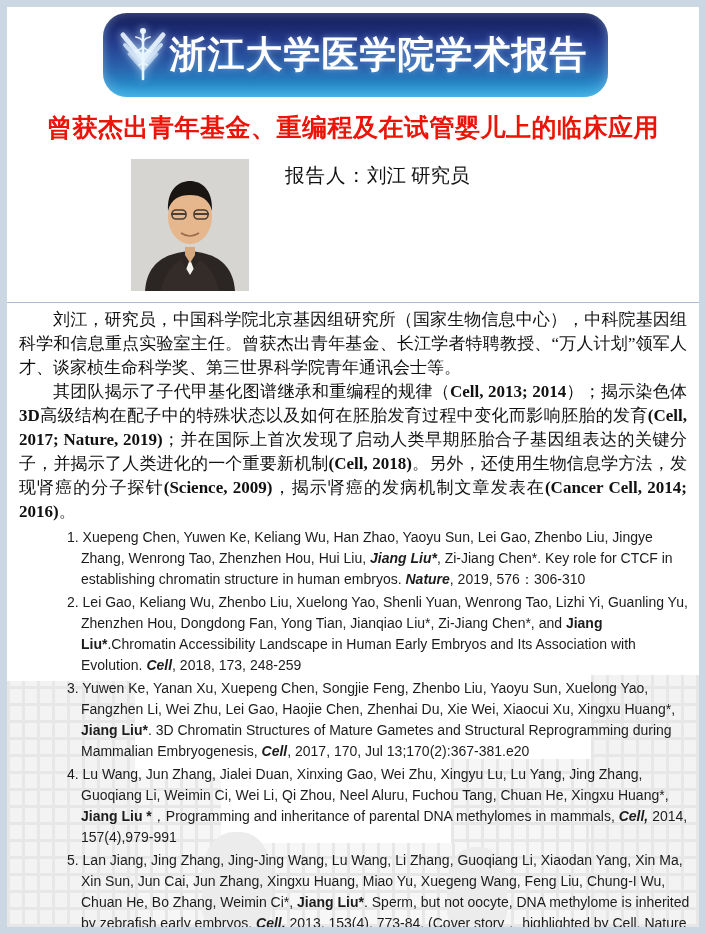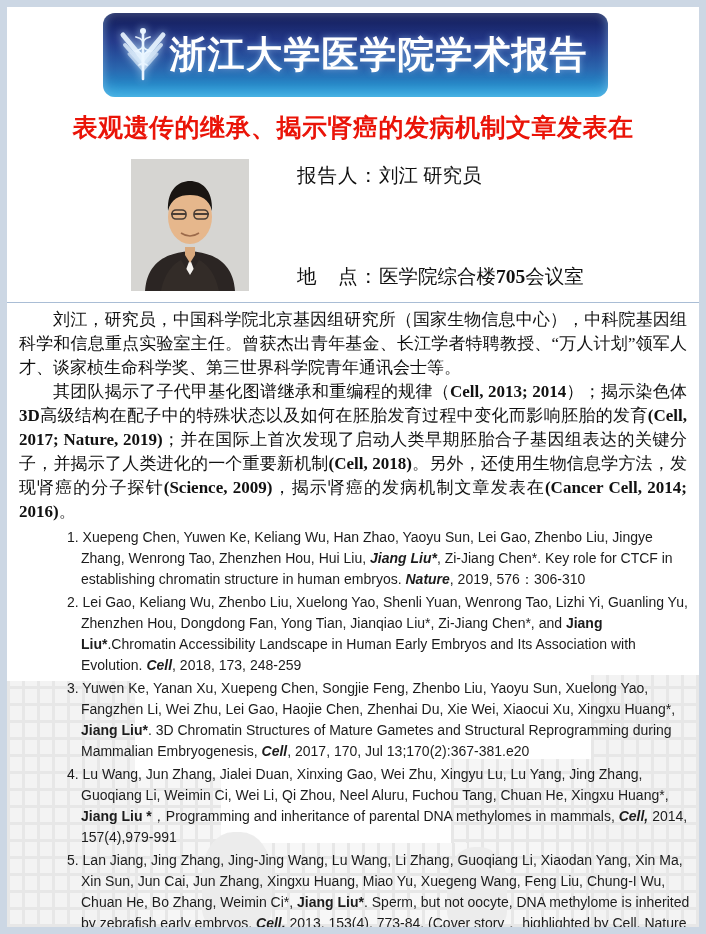--- a/index.html
+++ b/index.html
@@ -18,38 +18,38 @@
   .b1{left:0;bottom:0;width:128px;height:246px;}
   .b2{left:128px;bottom:0;width:86px;height:150px;background-color:#cfcfcf;}
   .b3{right:0;bottom:0;width:108px;height:252px;}
   .b4{right:108px;bottom:0;width:140px;height:168px;background-color:#cfcfcf;}
   .b5{left:250px;bottom:0;width:210px;height:84px;background-color:#d8d8d8;}
   .tree{position:absolute;bottom:0;width:70px;height:95px;border-radius:45% 45% 20% 20%;
     background:#9a9a9a;background-image:none;}
   .t1{left:195px;} .t2{left:440px;height:80px;width:60px;}
 
   .banner{
-    width:505px;height:84px;margin:6px 0 0 96px;border-radius:12px;
+    width:505px;height:84px;margin:6px 0 0 96px;border-radius:24px;
     display:flex;align-items:center;
     background:linear-gradient(180deg,#121b56 0%,#24398a 34%,#2a66ae 66%,#1f9fd9 100%);
     box-shadow:inset 0 -7px 12px rgba(130,205,245,.4),inset 0 3px 8px rgba(255,255,255,.18);
   }
   .caduceus{margin-left:16px;display:inline-flex;filter:drop-shadow(0 0 4px rgba(200,235,255,.9));}
   .banner-title{
     flex:1;text-align:center;color:#ffffff;font-size:37px;font-weight:bold;
     letter-spacing:1px;padding-right:18px;text-shadow:0 0 6px rgba(170,215,255,.55);
     white-space:nowrap;
   }
   .lecture-title{
     margin-top:14px;text-align:center;color:#ea1408;font-size:25px;font-weight:bold;
     letter-spacing:.5px;white-space:nowrap;
   }
   .info-section{display:flex;margin:15px 0 0 124px;height:134px;}
   .photo{width:118px;height:132px;flex:0 0 auto;}
-  .info-rows{margin-left:48px;display:flex;flex-direction:column;justify-content:space-between;
+  .info-rows{margin-left:36px;display:flex;flex-direction:column;justify-content:space-between;
     height:128px;padding-top:3px;}
   .info-row{font-size:19.5px;white-space:nowrap;}
   .info-label{letter-spacing:1px;}
   .sep{border:none;border-top:1.5px solid #a9bdd5;margin:9px 0 0 0;}
   .bio{margin:5px 12px 0 12px;font-size:17px;line-height:24px;text-align:justify;}
   .bio-p{text-indent:2em;margin:0;}
   .pub-heading{margin:5px 0 0 10px;font-size:15px;font-family:"Liberation Sans","DejaVu Sans",sans-serif;}
   .pubs{margin:3px 8px 0 12px;font-family:"Liberation Sans","DejaVu Sans",sans-serif;
     font-size:14px;line-height:21px;color:#1c1c1c;}
   .pub-item{padding-left:14px;text-indent:-14px;margin-top:2px;margin-left:48px;}
@@ -79,42 +79,41 @@
           <line x1="24" y1="8" x2="24" y2="54" stroke-width="2.6"></line>
           <circle cx="24" cy="6" r="3" fill="#eaf5ff" stroke="none"></circle>
           <path d="M17 12 C31 16,17 22,31 26 C17 30,31 36,20 40" stroke-width="1.8" opacity=".95"></path>
           <path d="M31 12 C17 16,31 22,17 26 C31 30,17 36,28 40" stroke-width="1.8" opacity=".95"></path>
         </g>
       </svg>
     </span>
     <span class="banner-title">浙江大学医学院学术报告</span>
   </div>
 
-  <div class="lecture-title">表观遗传的继承、揭示肾癌的发病机制文章发表在</div>
+  <div class="lecture-title">曾获杰出青年基金、重编程及在试管婴儿上的临床应用</div>
 
   <div class="info-section">
     <div class="photo">
       <svg width="118" height="132" viewBox="0 0 118 132">
         <rect width="118" height="132" fill="#d6d5d2"></rect>
         <rect width="118" height="132" fill="url(#)" opacity="0"></rect>
         <path d="M14 132 C16 104 34 94 59 92 C84 94 102 104 104 132 Z" fill="#2b2523"></path>
         <path d="M47 132 L59 100 L71 132 Z" fill="#f4f2ee"></path>
         <path d="M54 96 L59 104 L64 96 L64 88 L54 88 Z" fill="#d9a97e"></path>
         <ellipse cx="59" cy="58" rx="22" ry="27" fill="#e6b78c"></ellipse>
         <path d="M37 52 C36 30 48 22 59 22 C70 22 82 30 81 52 C78 40 70 36 59 36 C48 36 40 40 37 52 Z" fill="#191512"></path>
         <path d="M40 55 h15 m8 0 h15" stroke="#4a3e36" stroke-width="2" fill="none"></path>
         <rect x="41" y="51" width="14" height="9" rx="4" fill="none" stroke="#4a3e36" stroke-width="1.6"></rect>
         <rect x="63" y="51" width="14" height="9" rx="4" fill="none" stroke="#4a3e36" stroke-width="1.6"></rect>
         <path d="M50 74 q9 6 18 0" stroke="#9c6a4a" stroke-width="1.6" fill="none"></path>
         <path d="M30 132 C34 112 44 104 50 101 L59 116 L68 101 C74 104 84 112 88 132 Z" fill="#332c28"></path>
       </svg>
     </div>
     <div class="info-rows" id="info-rows">
         <div class="info-row"><span class="info-label">报告人：</span><span><span>刘江 研究员</span></span></div>
-        <div class="info-row"><span class="info-label">地　点：</span><span><span>医学院综合楼</span><span style="font-weight: bold;">705</span><span>会议室</span></span></div>
       </div>
   </div>
 
   <hr class="sep">
 
   <div class="bio" id="bio">
       <p class="bio-p"><span>刘江，研究员，中国科学院北京基因组研究所（国家生物信息中心），中科院基因组科学和信息重点实验室主任。曾获杰出青年基金、长江学者特聘教授、“万人计划”领军人才、谈家桢生命科学奖、第三世界科学院青年通讯会士等。</span></p>
       <p class="bio-p"><span>其团队揭示了子代甲基化图谱继承和重编程的规律（</span><span style="font-weight: bold;">Cell, 2013; 2014</span><span>）；揭示染色体</span><span style="font-weight: bold;">3D</span><span>高级结构在配子中的特殊状态以及如何在胚胎发育过程中变化而影响胚胎的发育</span><span style="font-weight: bold;">(Cell, 2017; Nature, 2019)</span><span>；并在国际上首次发现了启动人类早期胚胎合子基因组表达的关键分子，并揭示了人类进化的一个重要新机制</span><span style="font-weight: bold;">(Cell, 2018)</span><span>。另外，还使用生物信息学方法，发现肾癌的分子探针</span><span style="font-weight: bold;">(Science, 2009)</span><span>，揭示肾癌的发病机制文章发表在</span><span style="font-weight: bold;">(Cancer Cell, 2014; 2016)</span><span>。</span></p>
     </div>
 

